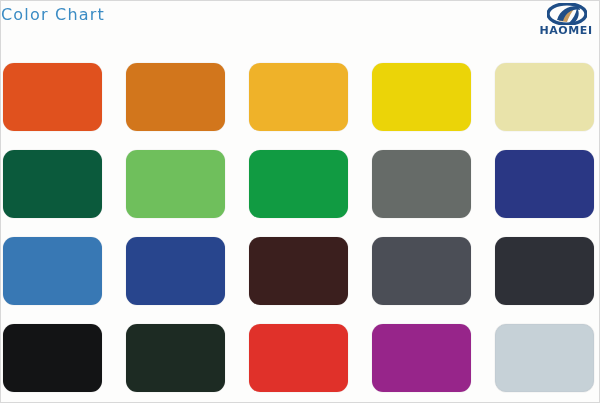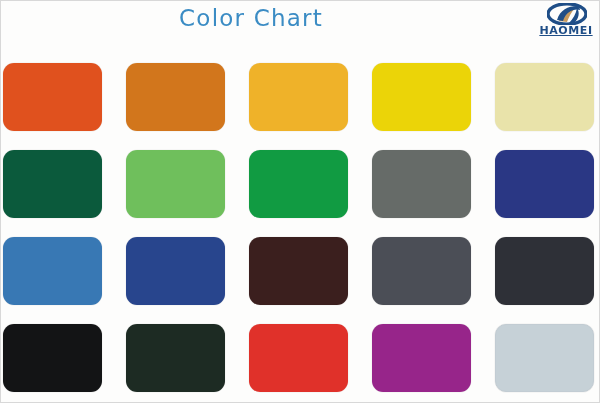--- a/index.html
+++ b/index.html
@@ -29,23 +29,22 @@
     top: 0;
     width: 600px;
     height: 48px;
   }
 
   #page-title {
     position: absolute;
     left: 0;
     top: 4px;
     width: 500px;
-    text-align: center;
     font-family: "DejaVu Sans", sans-serif;
-    font-size: 23px;
+    font-size: 16px;
     font-weight: 400;
     letter-spacing: 1.2px;
     color: #3b8cc4;
     white-space: nowrap;
   }
 
   
   #logo {
     position: absolute;
     right: 2px;
@@ -124,21 +123,21 @@
     <div id="logo">
       <div id="logo-mark">
         <svg viewBox="0 0 40 22" width="40" height="22" aria-hidden="true">
           <ellipse cx="20" cy="11" rx="19" ry="10.2" fill="none" stroke="#1f4e87" stroke-width="3.4"></ellipse>
           <path d="M12 18 C14 8, 22 4, 29 4 C24 9, 22 14, 20 19 Z" fill="#c79a5e"></path>
           <path d="M10 17 C13 7, 21 3, 30 3 C30 3, 33 4, 33 7
                    C28 5, 19 8, 16 18 Z" fill="#1f4e87"></path>
           <path d="M22 20 C26 16, 29 11, 30 5 C33 9, 32 16, 27 20 Z" fill="#1f4e87"></path>
         </svg>
       </div>
-      <div id="logo-text" style="color: rgb(31, 78, 135); text-decoration: underline;">HAOMEI</div>
+      <div id="logo-text" style="color: rgb(31, 78, 135);">HAOMEI</div>
     </div>
 
   </div>
 
   <div id="swatch-grid">
       <div class="swatch" style="background: rgb(224, 81, 30);"></div>
       <div class="swatch" style="background: rgb(210, 118, 28);"></div>
       <div class="swatch" style="background: rgb(239, 178, 41);"></div>
       <div class="swatch" style="background: rgb(235, 212, 8);"></div>
       <div class="swatch" style="background: rgb(233, 227, 170);"></div>

